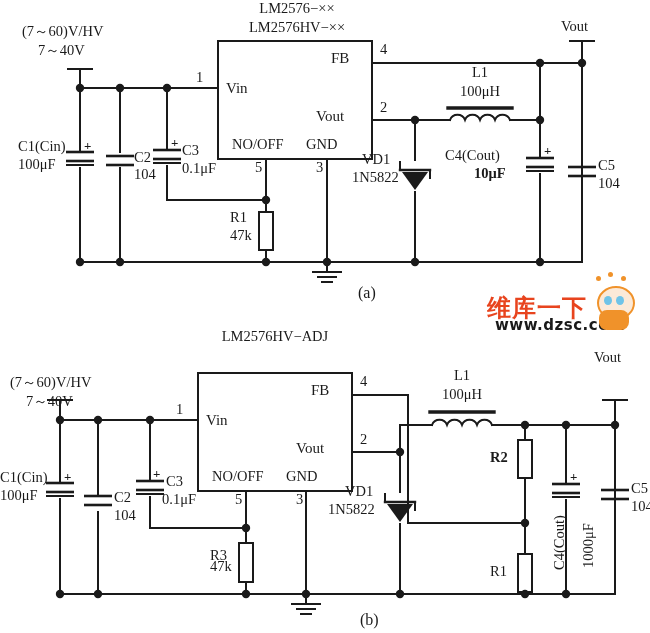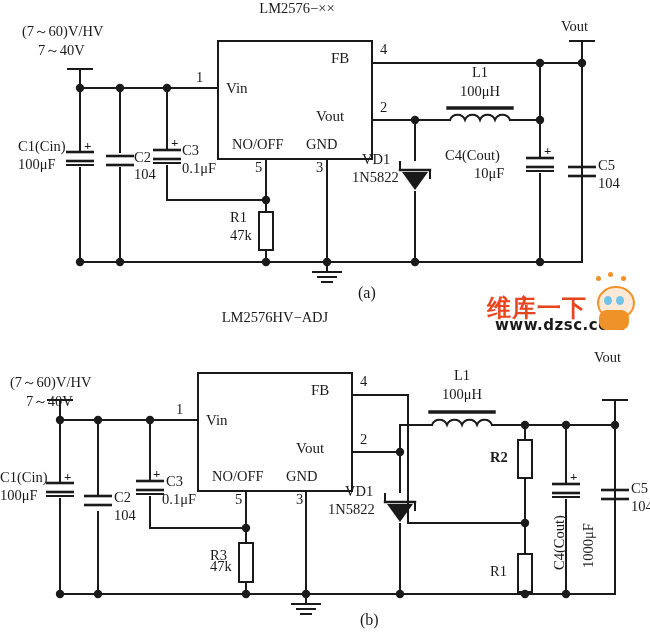--- a/index.html
+++ b/index.html
@@ -240,20 +240,21 @@
       <circle cx="566" cy="594" r="4.2"></circle>
       <circle cx="400" cy="452" r="4.2"></circle>
       <circle cx="525" cy="425" r="4.2"></circle>
       <circle cx="566" cy="425" r="4.2"></circle>
       <circle cx="615" cy="425" r="4.2"></circle>
       <circle cx="525" cy="523" r="4.2"></circle>
     </g>
   </svg>
 
   <div class="lbl t14 ctr" style="left:222px;top:1px;width:150px;">LM2576−××</div>
+  <div class="lbl t14 ctr" style="left:212px;top:20px;width:170px;">LM2576HV−××</div>
 
   <div class="lbl t14" style="left:22px;top:24px;">(7～60)V/HV</div>
   <div class="lbl t14" style="left:38px;top:43px;">7～40V</div>
 
   <div class="lbl t14" style="left:196px;top:70px;">1</div>
   <div class="lbl t15" style="left:226px;top:81px;">Vin</div>
 
   <div class="lbl t15" style="left:331px;top:51px;">FB</div>
   <div class="lbl t14" style="left:380px;top:42px;">4</div>
 
@@ -280,31 +281,31 @@
   <div class="lbl t14" style="left:230px;top:210px;">R1</div>
   <div class="lbl t14" style="left:230px;top:228px;">47k</div>
 
   <div class="lbl t14" style="left:362px;top:152px;">VD1</div>
   <div class="lbl t14" style="left:352px;top:170px;">1N5822</div>
 
   <div class="lbl t14 ctr" style="left:450px;top:65px;width:60px;">L1</div>
   <div class="lbl t14 ctr" style="left:445px;top:84px;width:70px;">100μH</div>
 
   <div class="lbl t14" style="left:445px;top:148px;">C4(Cout)</div>
-  <div class="lbl t14" style="left:474px;top:166px;">10μF</div>
+  <div class="lbl t14" style="left:474px;top:166px;font-weight:bold;">10μF</div>
   <div class="lbl plus" style="left:544px;top:144px;">+</div>
 
   <div class="lbl t14" style="left:598px;top:158px;">C5</div>
   <div class="lbl t14" style="left:598px;top:176px;">104</div>
 
   <div class="lbl t14" style="left:561px;top:19px;">Vout</div>
 
   <div class="lbl caption" style="left:358px;top:285px;">(a)</div>
 
-  <div class="lbl t14 ctr" style="left:190px;top:310px;width:170px;">LM2576HV−ADJ</div>
+  <div class="lbl t14 ctr" style="left:190px;top:329px;width:170px;">LM2576HV−ADJ</div>
 
   <div class="lbl t14" style="left:10px;top:375px;">(7～60)V/HV</div>
   <div class="lbl t14" style="left:26px;top:394px;">7～40V</div>
 
   <div class="lbl t14" style="left:176px;top:402px;">1</div>
   <div class="lbl t15" style="left:206px;top:413px;">Vin</div>
 
   <div class="lbl t15" style="left:311px;top:383px;">FB</div>
   <div class="lbl t14" style="left:360px;top:374px;">4</div>
 

